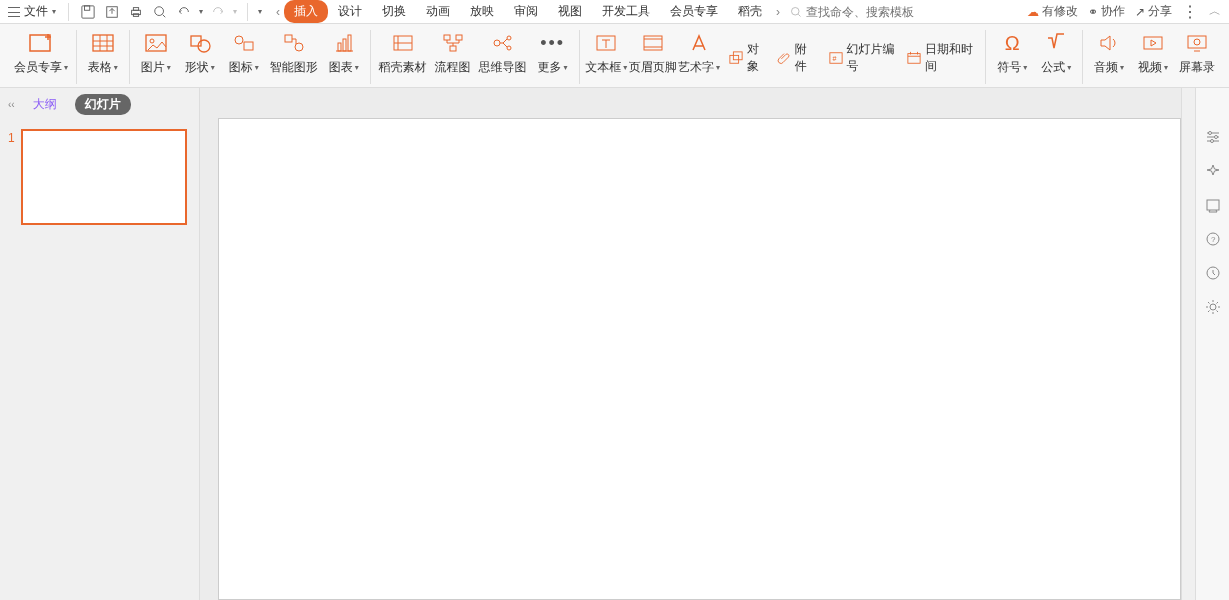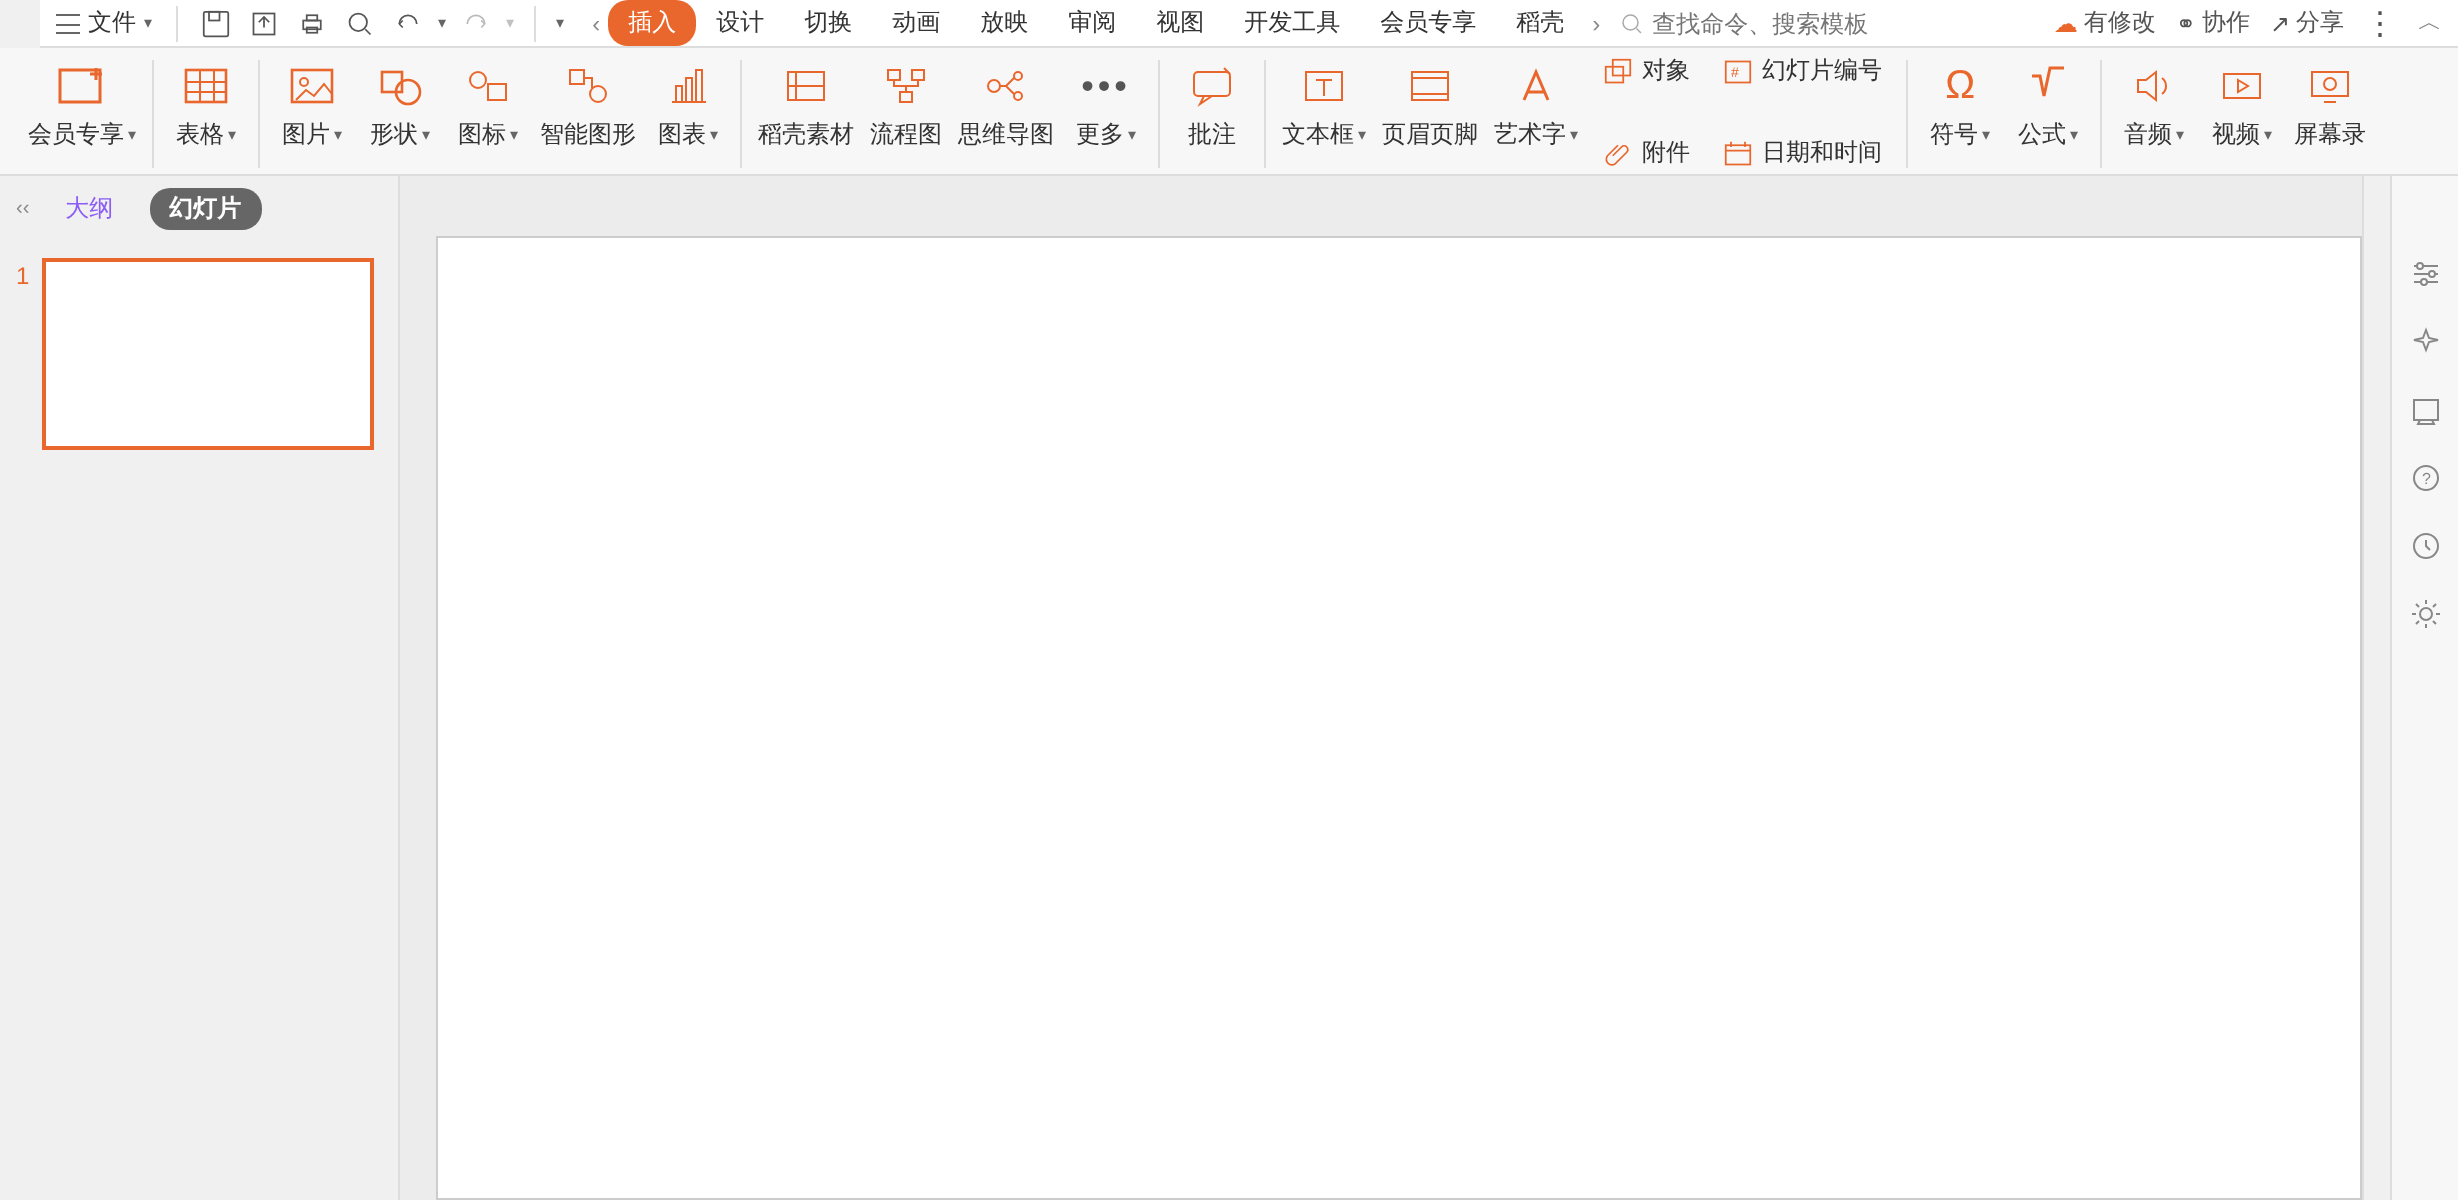--- a/index.html
+++ b/index.html
@@ -1,19 +1,19 @@
 <!DOCTYPE html>
 <html><head>
 <meta charset="utf-8">
 <style>
   * { box-sizing: border-box; margin: 0; padding: 0; font-family: "Microsoft YaHei", sans-serif; }
   body { width: 1229px; height: 600px; background: #f0f0f0; overflow: hidden; font-size: 12px; color: #333; }
 
   
-  .topbar { display: flex; align-items: center; height: 24px; background: #fff; border-bottom: 1px solid #ddd; margin-left: 20px; }
+  .topbar { display: flex; align-items: center; height: 24px; background: #fff; border-bottom: 1px solid #ddd; }
   .file-menu { display: flex; align-items: center; padding: 0 8px; gap: 4px; cursor: pointer; }
   .ham { display: inline-block; width: 12px; height: 10px; border-top: 1px solid #666; border-bottom: 1px solid #666; position: relative; }
   .ham::after { content:""; position:absolute; top:4px; left:0; width:100%; border-top:1px solid #666; }
   .qat { display:flex; align-items:center; gap:6px; padding:0 6px; }
   .qat-icon { width:18px; height:18px; display:flex; align-items:center; justify-content:center; color:#555; cursor:pointer; }
   .sep { width:1px; height:18px; background:#ddd; margin:0 4px; }
   .tabs { display:flex; align-items:center; gap:0; margin-left:4px; }
   .tab { padding:3px 10px; cursor:pointer; color:#333; border-radius:10px; }
   .tab.active { background:#e9672c; color:#fff;font-family:Liberation Serif, serif; }
   .tab.arrow { padding:3px 4px; color:#888; }
@@ -27,21 +27,21 @@
   
   .ribbon { display:flex; align-items:flex-start; height:64px; background:#f7f7f7; border-bottom:1px solid #ddd; padding:4px 6px 0 6px; }
   .rgroup { display:flex; align-items:flex-start; gap:8px; padding:0 8px; height:100%; }
   .rsep { width:1px; height:54px; background:#ddd; margin-top:2px; }
   .rbtn { display:flex; flex-direction:column; align-items:center; justify-content:flex-start; gap:3px; cursor:pointer; min-width:36px; padding-top:2px; }
   .rbtn .ic { width:26px; height:26px; display:flex; align-items:center; justify-content:center; color:#e9672c; }
   .rbtn .lbl { display:flex; align-items:center; gap:2px; font-size:12px; color:#333; white-space:nowrap; }
   .dd { font-size:8px; color:#666; }
   .rbtn-sm { display:flex; align-items:center; gap:4px; cursor:pointer; padding:2px 4px; color:#333; }
   .rbtn-sm .ic { width:16px; height:16px; display:flex; align-items:center; justify-content:center; color:#e9672c; }
-  .stack { display:flex; flex-direction:column; gap:20px; justify-content:flex-end; height:100%; }
+  .stack { display:flex; gap:4px; justify-content:center; height:100%; }
 
   
   .body { display:flex; height:calc(600px - 24px - 64px); }
   .sidebar { width:200px; background:#f0f0f0; border-right:1px solid #ddd; display:flex; flex-direction:column; }
   .side-tabs { display:flex; align-items:center; gap:8px; padding:6px 8px; }
   .chev { font-size:10px; color:#888; cursor:pointer; }
   .side-tab { padding:2px 10px; border-radius:10px; cursor:pointer; color:#8b5cf6; }
   .side-tab.active { background:#666; color:#fff;font-weight:bold; }
   .thumb-list { padding:8px 8px; }
   .thumb-row { display:flex; align-items:flex-start; gap:6px; }
@@ -291,34 +291,20 @@
     <div class="rbtn">
       <div class="ic" style="color:#555;font-size:18px;letter-spacing:2px;">•••</div>
       <div class="lbl">
           <span>更多</span>
           <span class="dd">▾</span>
         </div>
     </div>
   </div>
   <div class="rsep"></div>
 
-  <div class="rgroup">
-    <div class="rbtn">
-      <div class="ic">
-          <svg width="24" height="22" viewBox="0 0 24 22">
-            <rect x="3" y="4" width="18" height="12" rx="2" fill="none" stroke="#e9672c"></rect>
-            <path d="M8 16l-2 4 6-4" fill="none" stroke="#e9672c"></path>
-            <path d="M18 2l3 3" stroke="#e9672c"></path>
-          </svg>
-        </div>
-      <div class="lbl">
-          <span>批注</span>
-        </div>
-    </div>
-  </div>
   <div class="rsep"></div>
 
   <div class="rgroup">
     <div class="rbtn">
       <div class="ic">
           <svg width="24" height="22" viewBox="0 0 24 22">
             <rect x="3" y="4" width="18" height="14" fill="none" stroke="#e9672c"></rect>
             <path d="M8 8h8M12 8v8" stroke="#e9672c"></path>
           </svg>
         </div>

